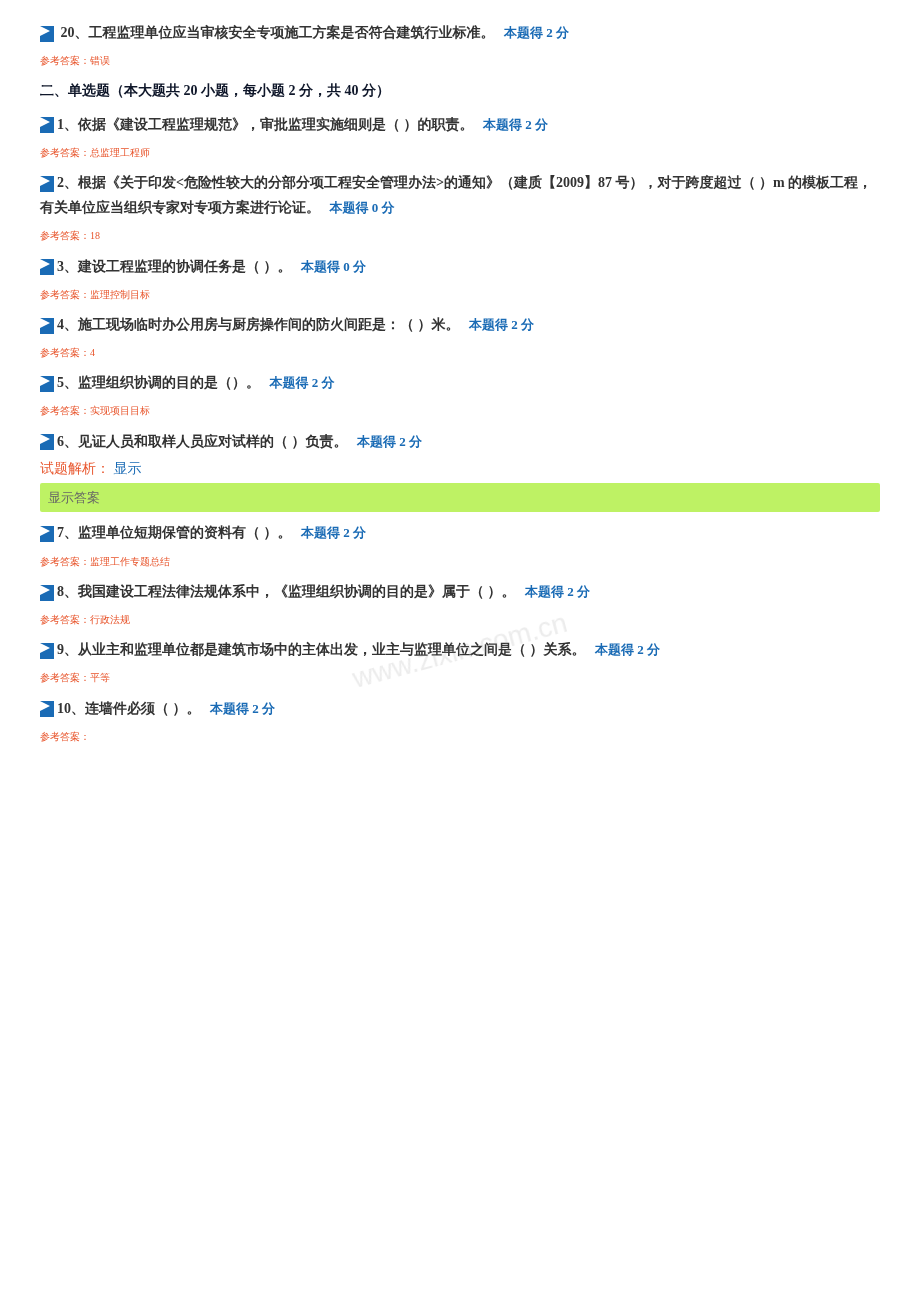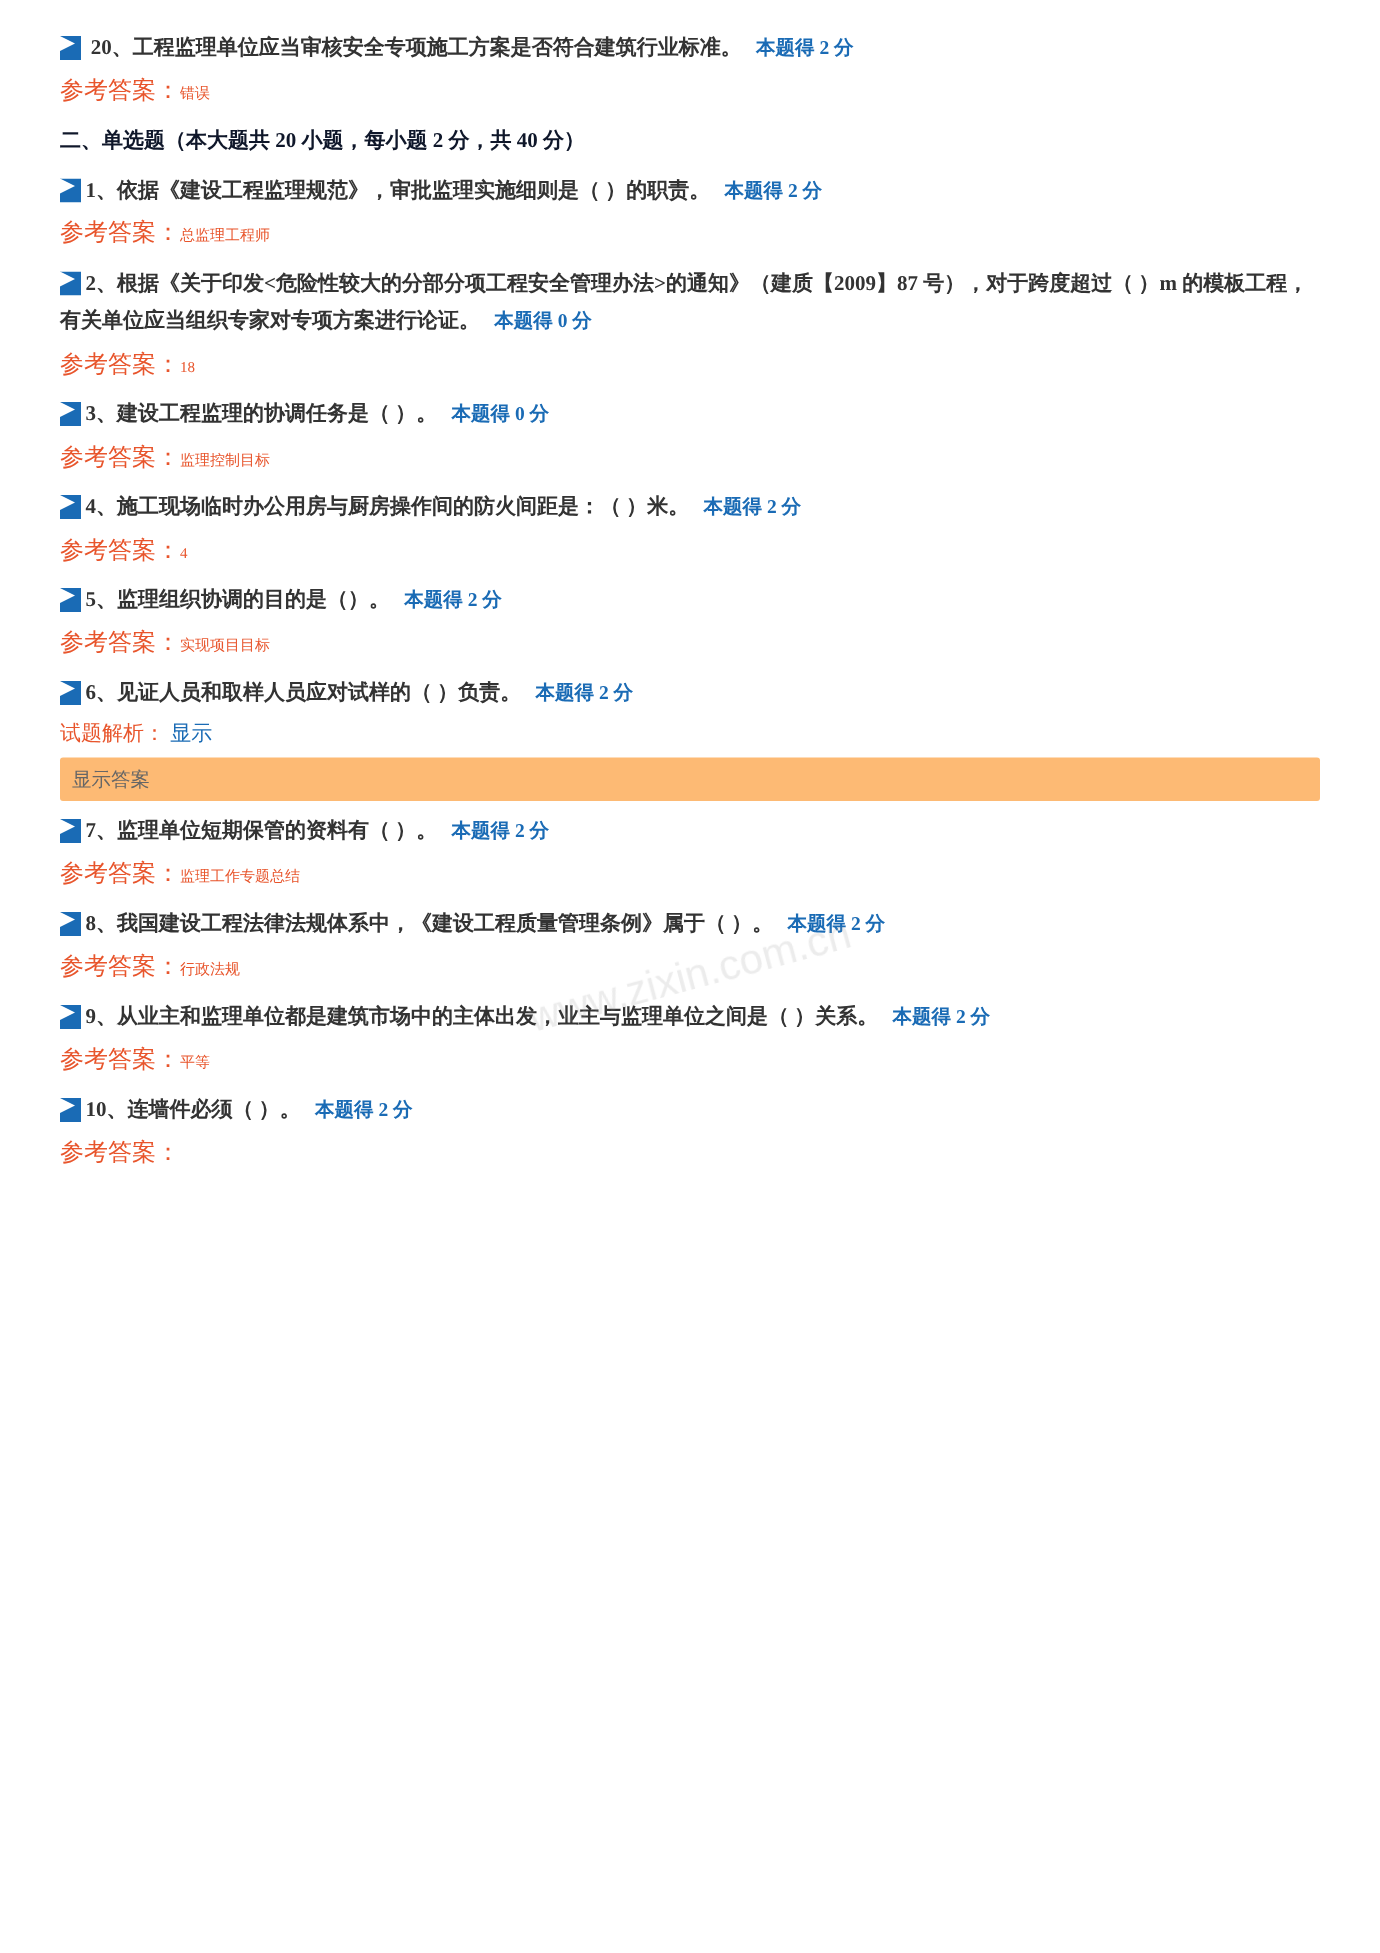--- a/index.html
+++ b/index.html
@@ -39,39 +39,39 @@
     }
     .q-icon svg {
       width: 14px;
       height: 16px;
     }
     .answer-row {
       margin: 2px 0 4px 0;
     }
     .answer-label {
       color: #e8552c;
-      font-size: 16px;
+      font-size: 10px;
       text-align: right;
     }
     .answer-value {
       color: #e8552c;
       font-size: 10px;
     }
     .analysis-row {
       color: #e8552c;
       font-size: 14px;
       margin: 2px 0;
     }
     .analysis-link {
       color: #1a6bb5;
       cursor: pointer;
       font-size: 14px;
     }
     .show-answer-bar {
-      background: #fdba74;
+      background: #bef264;
       color: #666;
       font-size: 13px;
       padding: 3px 8px;
       margin: 2px 0 8px 0;
       border-radius: 2px;
     }
     .watermark {
       position: fixed;
       top: 50%;
       left: 50%;
@@ -213,21 +213,21 @@
     <span class="answer-label">参考答案：</span><span class="answer-value">监理工作专题总结</span>
   </div>
     </div>
     <div class="block-wrap">
       <div class="question-text">
     <span class="q-icon">
       <svg viewBox="0 0 14 16" xmlns="http://www.w3.org/2000/svg">
         <rect x="0" y="0" width="14" height="16" fill="#1a6bb5"></rect>
         <polygon points="0,0 10,5 0,10" fill="white"></polygon>
       </svg>
-    </span><span>8</span><span>、我国建设工程法律法规体系中，《建设工程质量管理条例》属于（ ）。</span>
+    </span><span>8</span><span>、我国建设工程法律法规体系中，《监理组织协调的目的是》属于（ ）。</span>
     <span class="score-note">本题得 2 分</span>
   </div>
       <div class="answer-row">
     <span class="answer-label">参考答案：</span><span class="answer-value">行政法规</span>
   </div>
     </div>
     <div class="block-wrap">
       <div class="question-text">
     <span class="q-icon">
       <svg viewBox="0 0 14 16" xmlns="http://www.w3.org/2000/svg">

